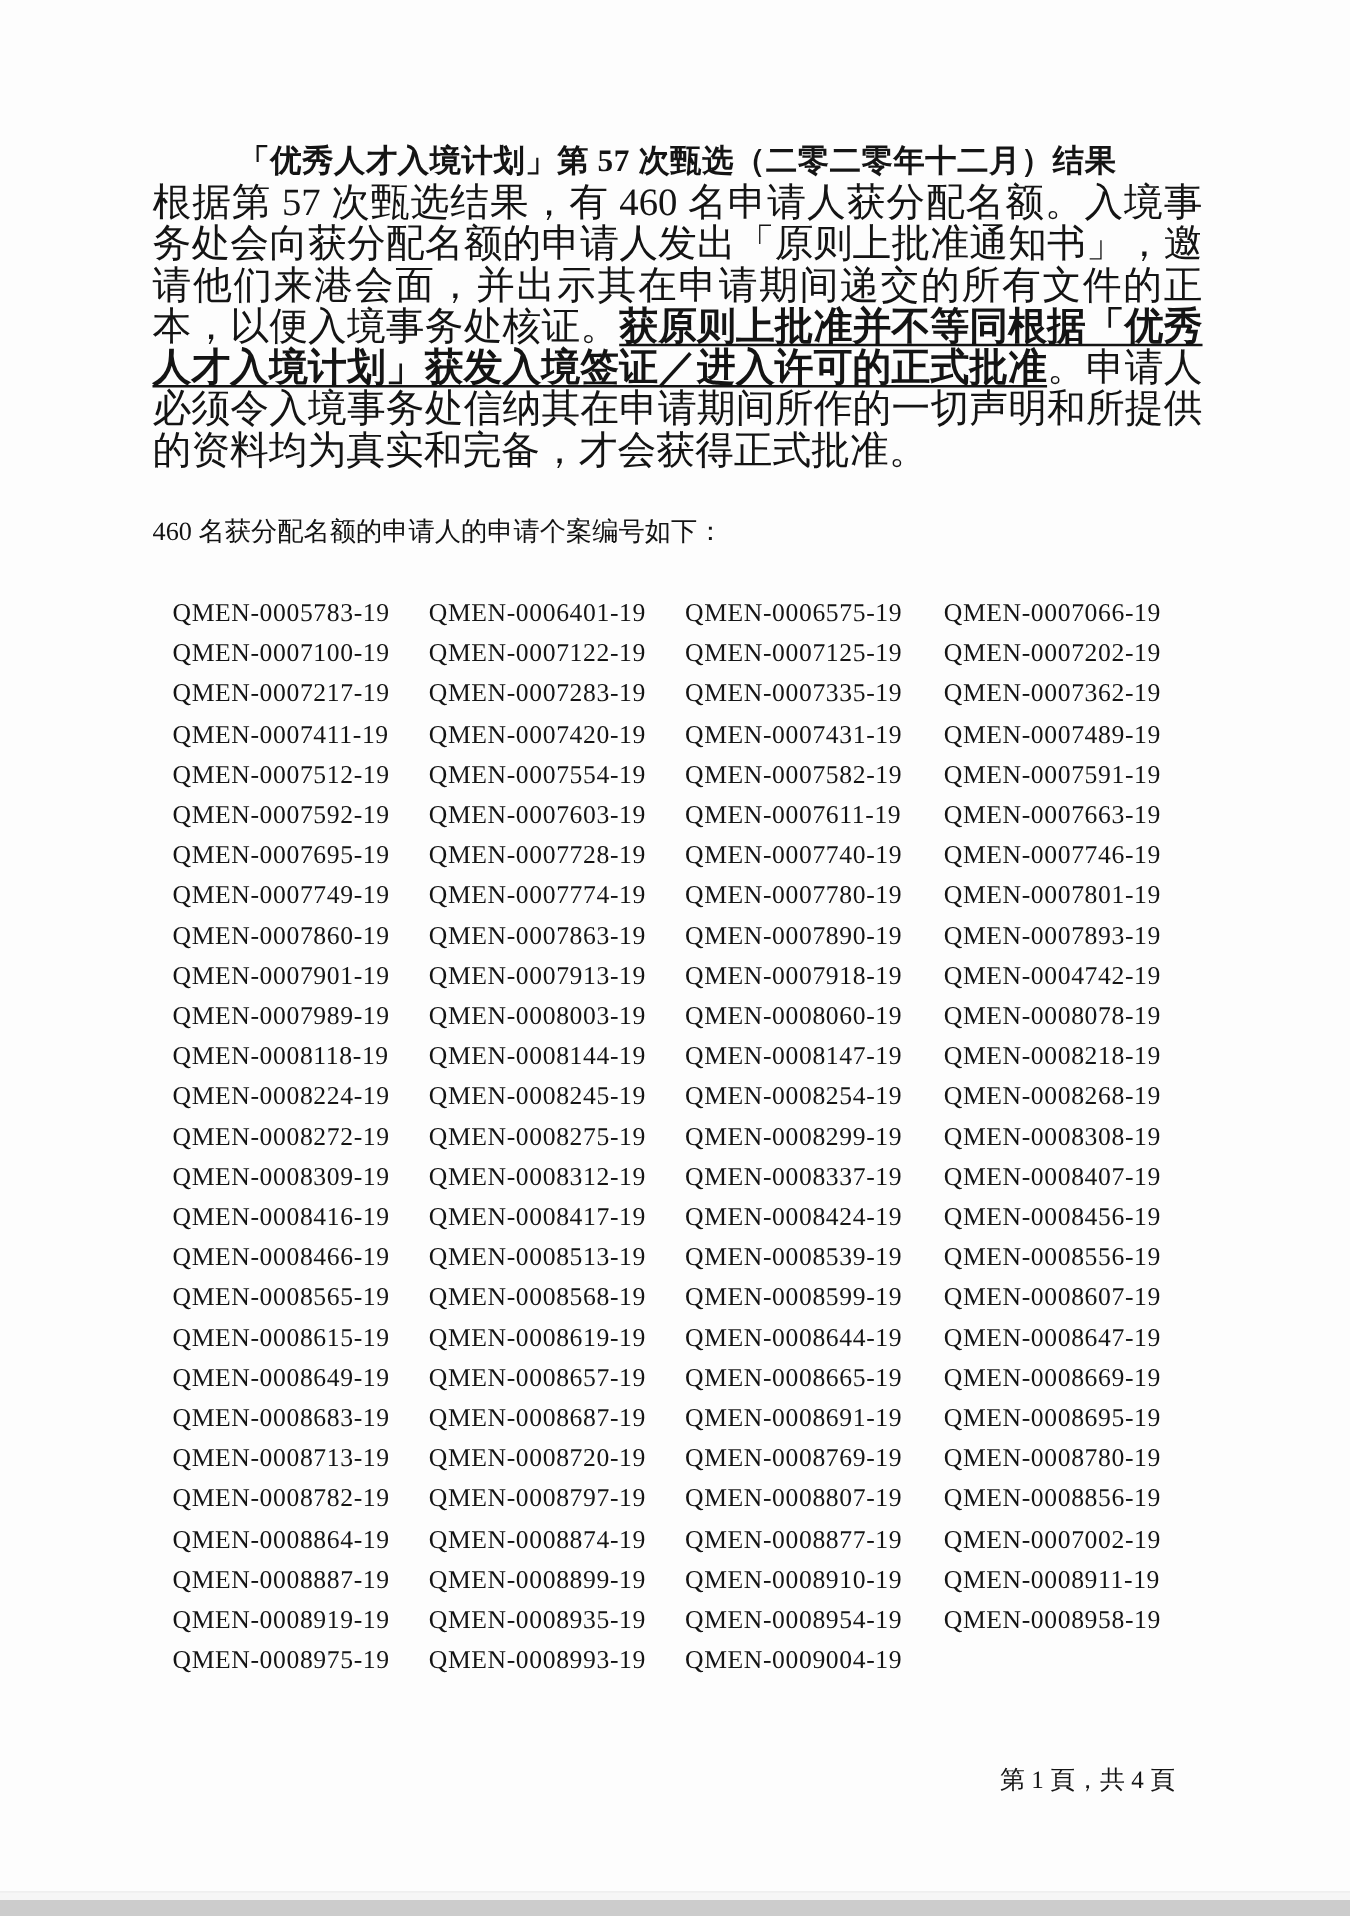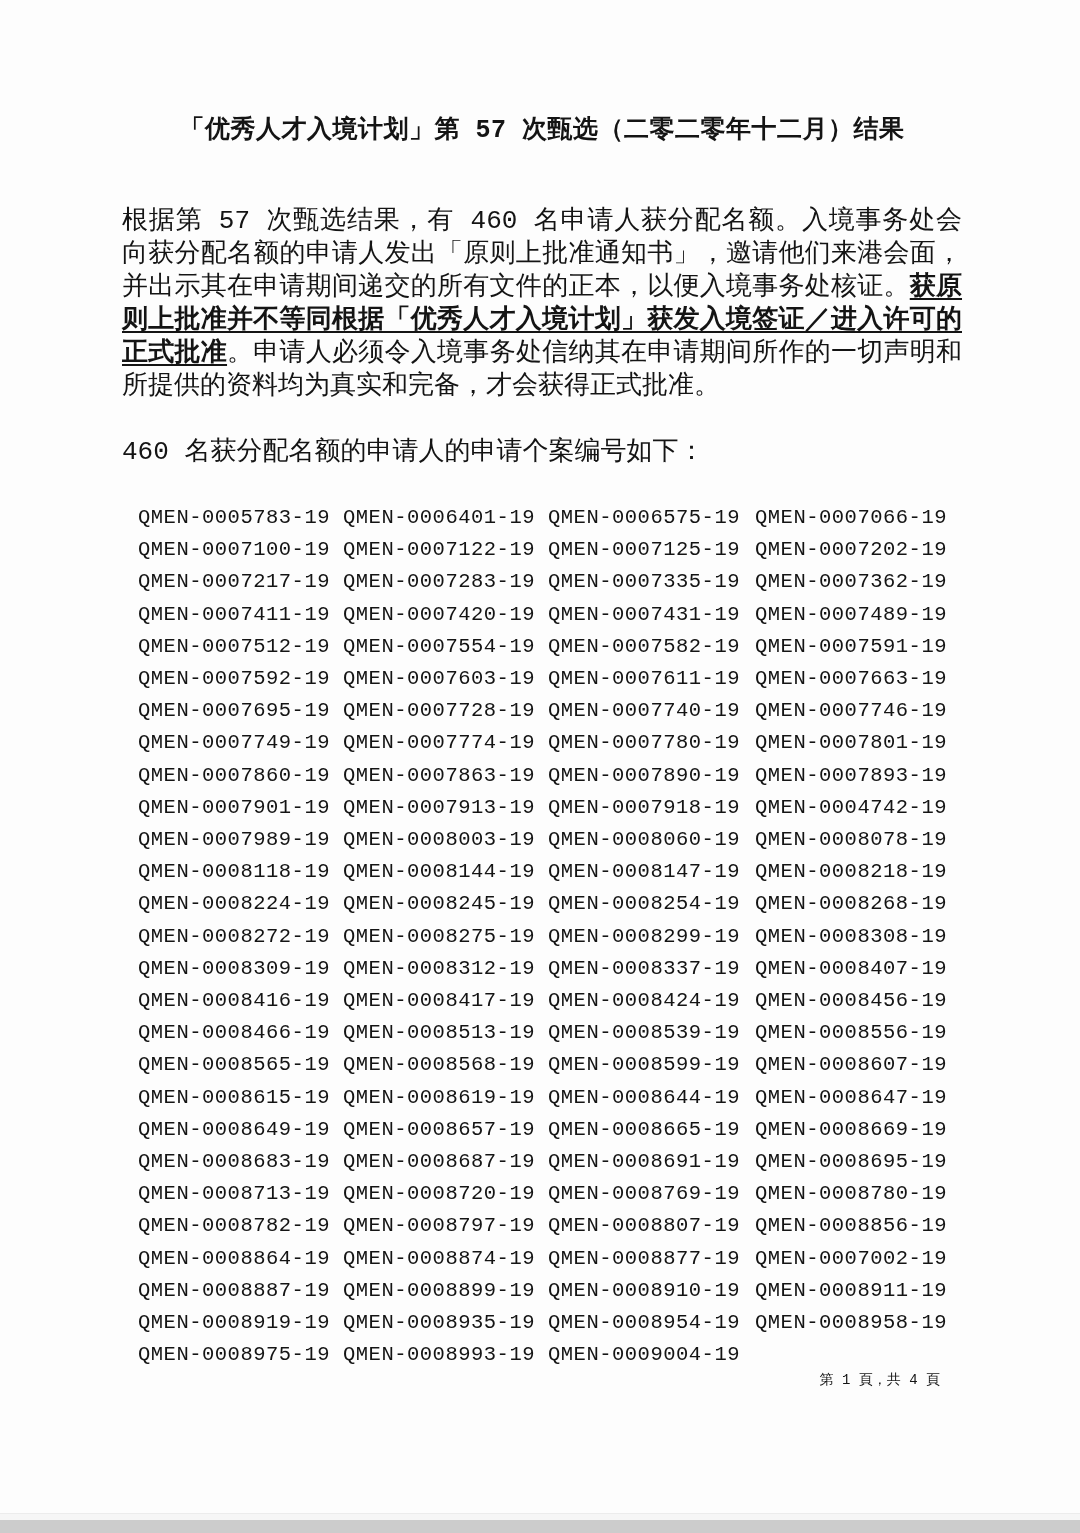--- a/index.html
+++ b/index.html
@@ -14,64 +14,62 @@
     overflow: hidden;
     font-family: "Liberation Serif", "DejaVu Serif", serif;
     color: #141414;
   }
   .page {
     position: absolute;
     left: 0; top: 0; right: 0; bottom: 19px;
     background: #fdfdfd;
     box-sizing: border-box;
     padding: 112px 118px 0 122px;
-    font-family: Liberation Mono, monospace;
   }
   .doc-title {
     font-size: 25px;
     font-weight: bold;
     text-align: center;
     letter-spacing: 0.5px;
     white-space: nowrap;
   }
   .body-paragraph {
-    margin-top: 60px;
-    font-size: 26px;
+    font-size: 31px;
     line-height: 33px;
     text-align: justify;
   }
   .em-bold-underline {
     font-weight: bold;
     text-decoration: underline;
     text-decoration-thickness: 2px;
     text-underline-offset: 4px;
   }
   .list-intro {
     margin-top: 33px;
-    font-size: 26px;
+    font-size: 21px;
     line-height: 33px;
   }
   .case-grid {
     margin-top: 33px;
     margin-left: 16px;
     width: 820px;
     display: grid;
     grid-template-columns: 205px 205px 207px 1fr;
   }
   .case-cell {
     font-size: 20.5px;
     line-height: 32.2px;
     letter-spacing: 0.5px;
     white-space: nowrap;
   }
   .page-footer {
     position: absolute;
-    top: 1368px;
+    top: 1412px;
     right: 140px;
-    font-size: 14px;
+    font-size: 20px;
     line-height: 24px;
     white-space: nowrap;
   }
   .viewer-gap {
     position: absolute;
     left: 0; right: 0;
     bottom: 13px;
     height: 6px;
     background: #f6f6f6;
     border-top: 1px solid #ececec;

